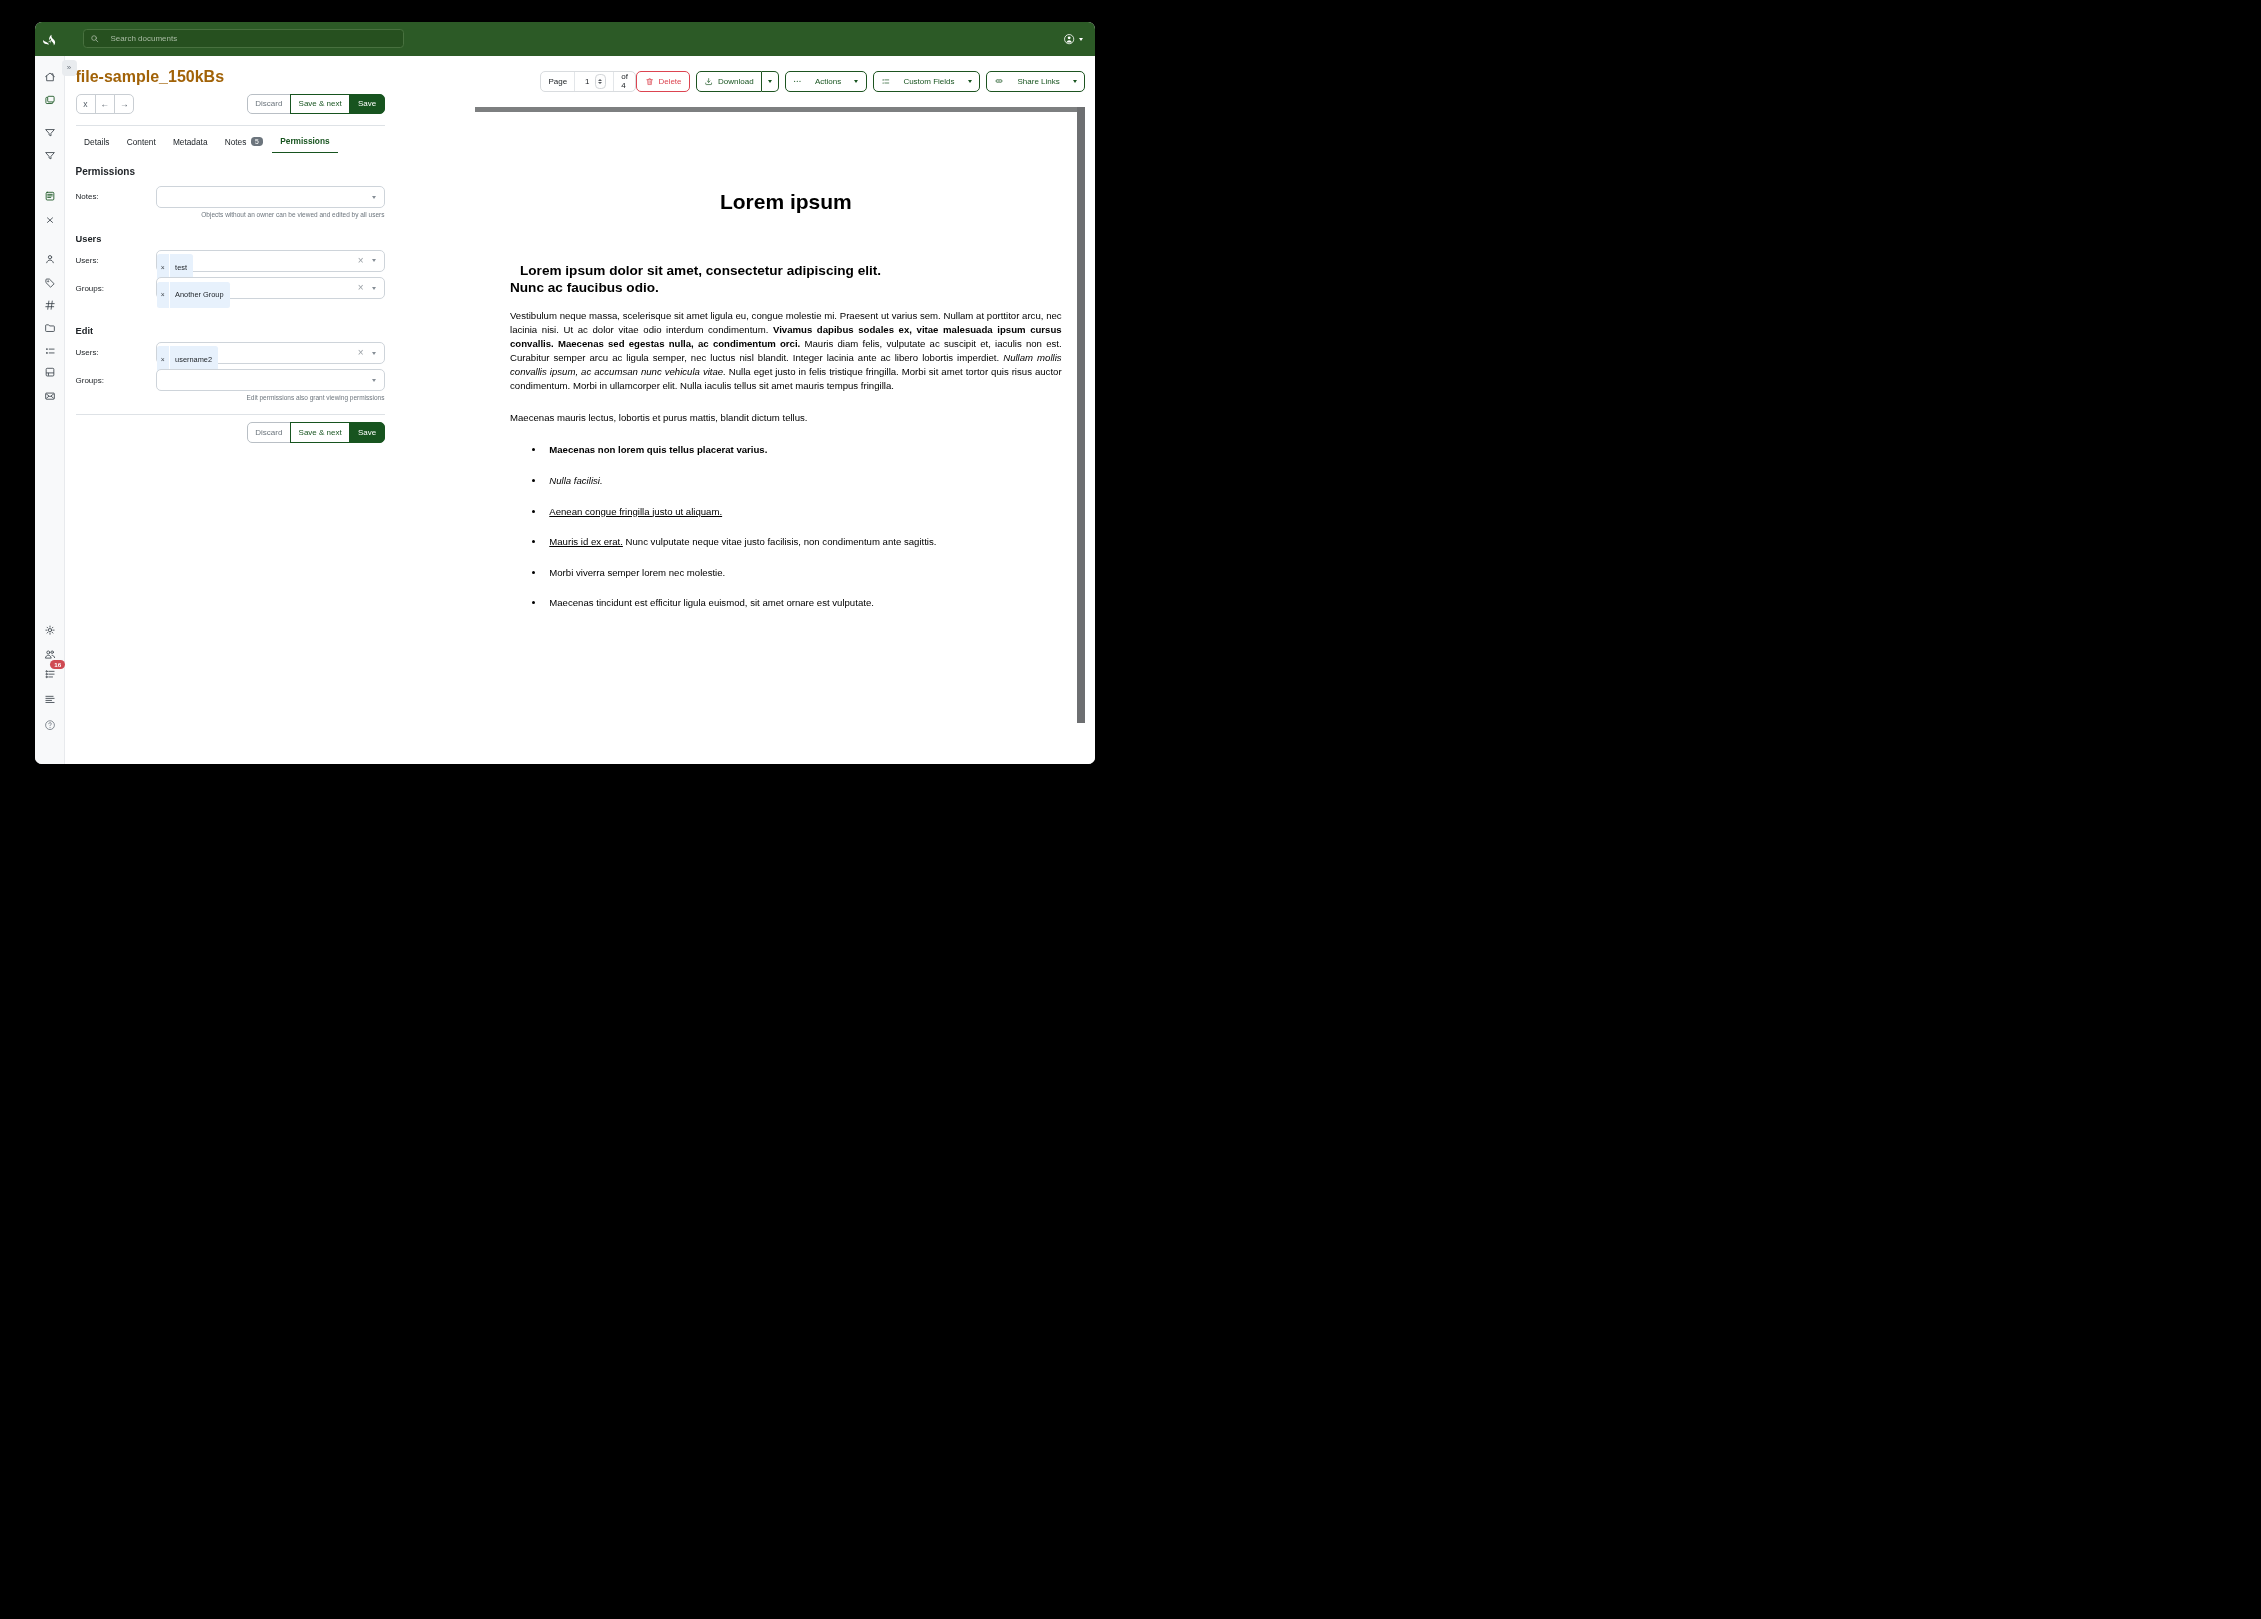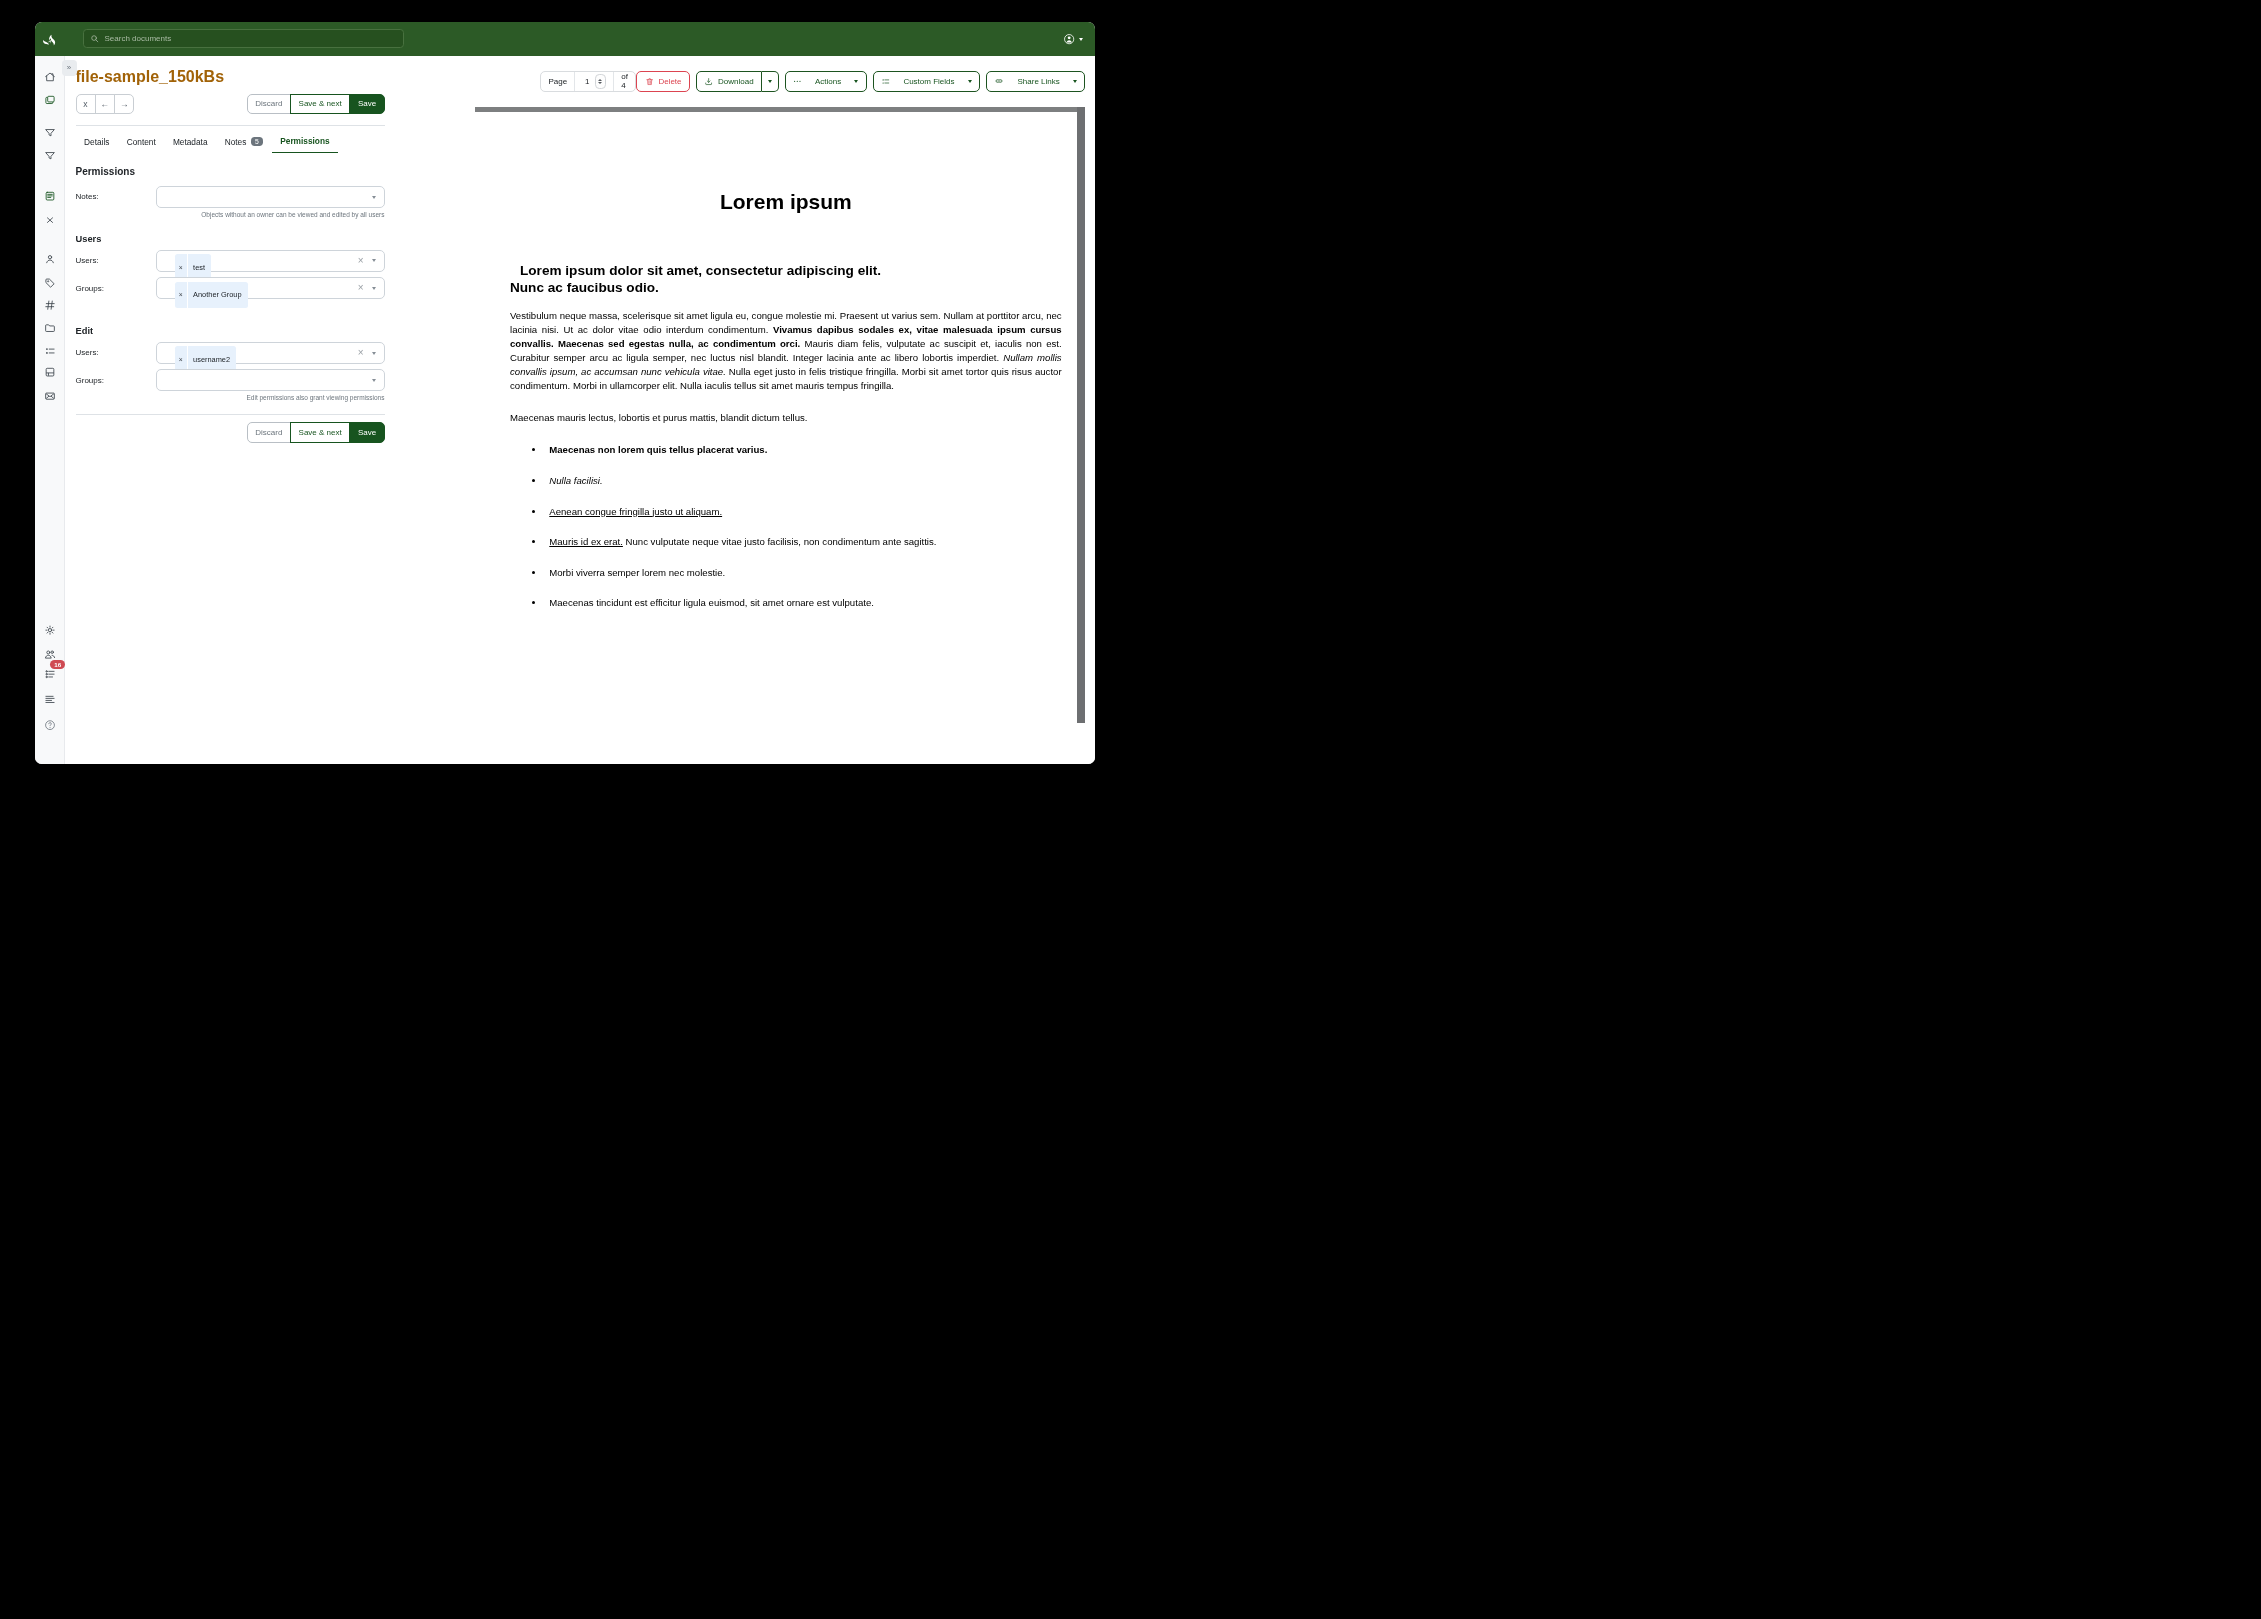--- a/index.html
+++ b/index.html
@@ -25,21 +25,21 @@
   .t-green { left:43px; background:#28c840; }
   .tb-nav { position:absolute; left:57px; top:5.6px; display:flex; gap:10px; color:#9b9b9b; }
   .tb-title { position:absolute; left:50%; top:50%; transform:translate(-50%,-50%); font-size:8px; color:#3e3e3e; white-space:nowrap; }
   .tb-share { position:absolute; right:12.3px; top:5px; color:#5a5a5a; }
   
   .appheader { flex:0 0 34px; background:#2c5a26; position:relative; display:flex; align-items:center; }
   .logo { width:30px; display:flex; justify-content:center; color:#fff; }
   .search-box {
     position:absolute; left:48px; top:7.4px; width:321px; height:19px;
     background:#26501f; border:0.6px solid #48713f; border-radius:3.7px;
-    display:flex; align-items:center; padding:0 6.2px; gap:5px; color:#a9bba4;
+    display:flex; align-items:center; padding:0 6.2px; gap:11px; color:#a9bba4;
   }
   .search-box input {
     background:transparent; border:none; outline:none; color:#cdd9c9;
     font-size:8px; width:100%; font-family:inherit;
   }
   .search-box input::placeholder { color:#a9bba4; }
   .avatar-wrap { position:absolute; right:12.3px; top:0; height:34px; display:flex; align-items:center; gap:3.7px; color:#fff; cursor:pointer; }
   
   .app-body { flex:1; display:flex; position:relative; min-height:0; }
   .sidebar { flex:0 0 30px; background:#f8f9fa; border-right:0.6px solid #e8eaed; position:relative; }
@@ -83,21 +83,21 @@
   .sec-h.sub { font-size:9.3px; }
   .form-row { display:flex; align-items:center; }
   .f-label { width:80px; font-size:8px; color:#212529; flex:0 0 80px; }
   .f-select { position:relative; flex:1; height:22px; border:0.6px solid #ced4da; border-radius:5px; background:#fff; cursor:pointer; }
   .sel-caret {
     position:absolute; right:8px; top:50%; margin-top:-1.2px; width:0; height:0;
     border-left:2.8px solid transparent; border-right:2.8px solid transparent; border-top:3.4px solid #868e96;
   }
   .sel-clear { position:absolute; right:20px; top:50%; transform:translateY(-54%); color:#9aa0a6; font-size:10px; line-height:1; cursor:pointer; }
   .chip {
-    position:absolute; left:18px; top:3.7px; height:26px; background:#e7f1fc; border-radius:2.5px;
+    position:absolute; left:0; top:3.7px; height:26px; background:#e7f1fc; border-radius:2.5px;
     display:flex; align-items:center; font-size:7.4px; color:#21262b; overflow:hidden;justify-content:flex-end;
   }
   .chip-x { padding:0 4.3px; color:#41474d; font-size:6.8px; border-right:0.6px solid #fff; cursor:pointer; height:100%; display:flex; align-items:center; }
   .chip-label { padding:0 6.2px 0 5px; }
   .hint { font-size:6.5px; color:#6c757d; text-align:right; margin-top:3.1px; }
   .save-row { display:flex; justify-content:flex-end; margin-top:7.4px; }
   
   .preview-col { flex:1; display:flex; flex-direction:column; min-width:0; }
   .preview-toolbar { flex:0 0 51px; display:flex; align-items:center; padding-right:16.7px; }
   .page-widget {

